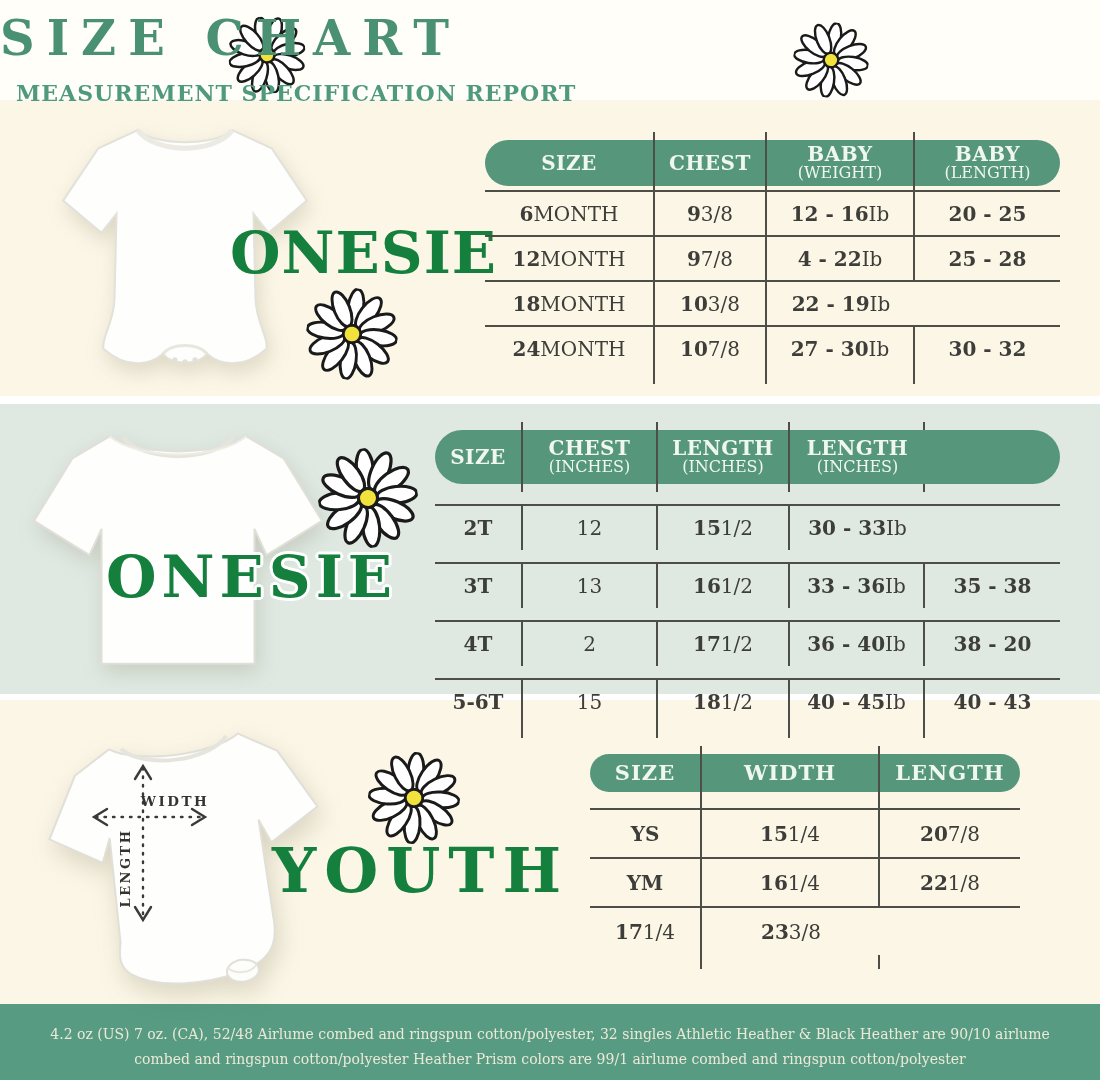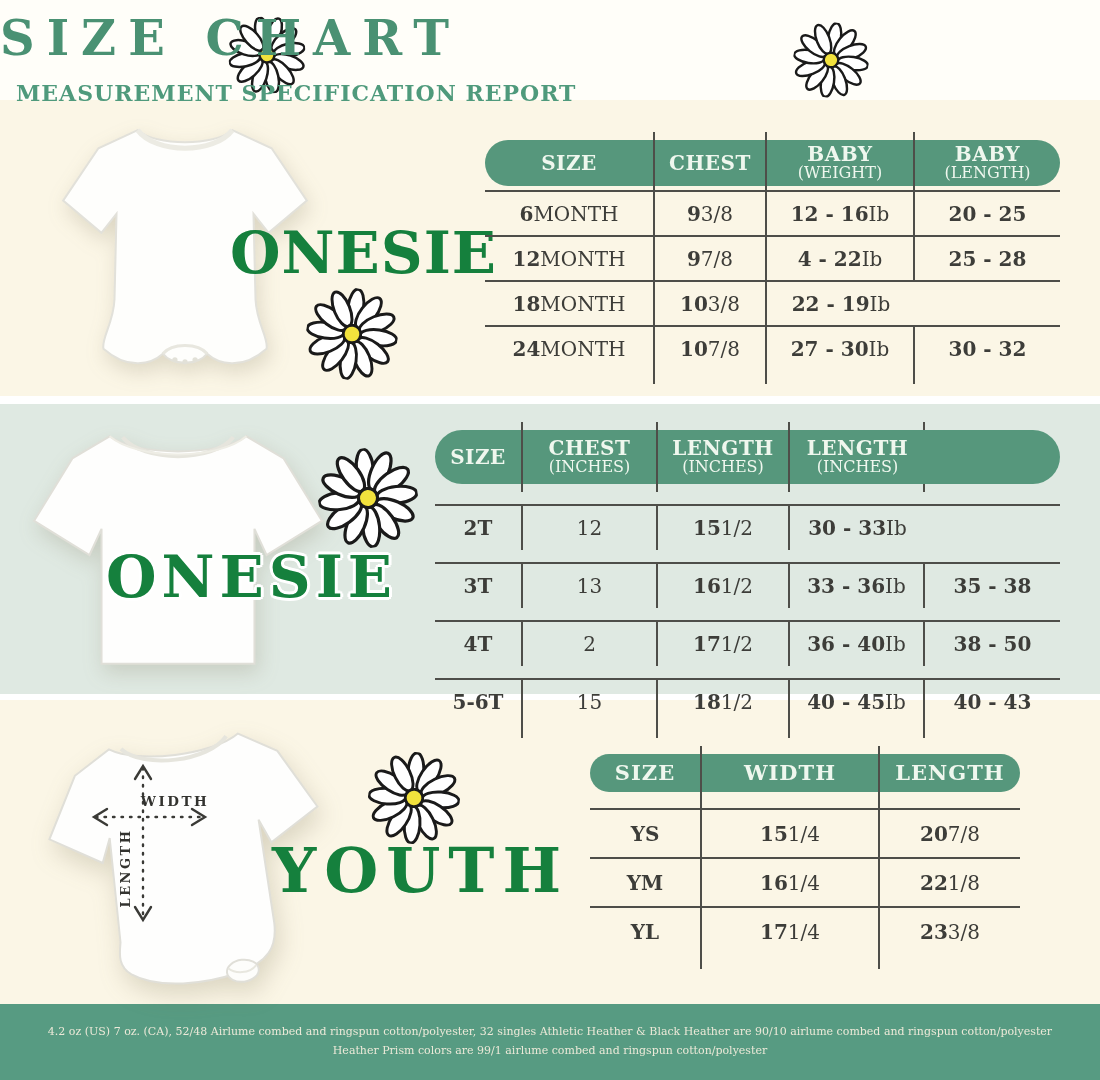--- a/index.html
+++ b/index.html
@@ -74,21 +74,21 @@
   .h2{font-size:16px;font-weight:400;}
   .h2b{font-size:19px;font-weight:700;}
   .t-youth .h1{font-size:21px;letter-spacing:1px;}
 
   .tcell{display:flex;align-items:center;justify-content:center;
          color:var(--ink);font-size:20px;white-space:pre;}
   .tcell .b{font-weight:700;}
   .tcell .r{font-weight:400;}
 
   .footer-text{position:absolute;top:1022px;left:30px;width:1040px;margin:0;
-               text-align:center;color:#ece9d8;font-size:11px;line-height:1.75;
+               text-align:center;color:#ece9d8;font-size:14px;line-height:1.75;
                font-family:"DejaVu Serif",serif;}
 </style>
 </head>
 <body>
 
 <svg width="0" height="0" style="position:absolute">
   <symbol id="daisy" viewBox="-50 -50 100 100">
     <g stroke="#1a1a1a" stroke-width="3.2" fill="#ffffff">
       <ellipse transform="rotate(0)" cx="0" cy="-29" rx="8.5" ry="20"></ellipse>
       <ellipse transform="rotate(30)" cx="0" cy="-29" rx="8.5" ry="20"></ellipse>
@@ -263,21 +263,21 @@
         <div class="tcell"><span class="r">13</span></div>
         <div class="tcell"><span class="b">16</span> <span class="r">1/2</span></div>
         <div class="tcell"><span class="b">33 - 36</span> <span class="r">Ib</span></div>
         <div class="tcell"><span class="b">35 - 38</span></div>
       </div>
       <div class="grid-row trow">
         <div class="tcell"><span class="b">4T</span></div>
         <div class="tcell"><span class="r">2</span></div>
         <div class="tcell"><span class="b">17</span> <span class="r">1/2</span></div>
         <div class="tcell"><span class="b">36 - 40</span> <span class="r">Ib</span></div>
-        <div class="tcell"><span class="b">38 - 50</span></div>
+        <div class="tcell"><span class="b">38 - 20</span></div>
       </div>
       <div class="grid-row trow">
         <div class="tcell"><span class="b">5-6T</span></div>
         <div class="tcell"><span class="r">15</span></div>
         <div class="tcell"><span class="b">18</span> <span class="r">1/2</span></div>
         <div class="tcell"><span class="b">40 - 45</span> <span class="r">Ib</span></div>
         <div class="tcell"><span class="b">40 - 43</span></div>
       </div>
       <div class="grid-row tail">
         <div></div>
@@ -342,21 +342,20 @@
         <div class="tcell"><span class="b">YS</span></div>
         <div class="tcell"><span class="b">15</span> <span class="r">1/4</span></div>
         <div class="tcell"><span class="b">20</span> <span class="r">7/8</span></div>
       </div>
       <div class="grid-row trow">
         <div class="tcell"><span class="b">YM</span></div>
         <div class="tcell"><span class="b">16</span> <span class="r">1/4</span></div>
         <div class="tcell"><span class="b">22</span> <span class="r">1/8</span></div>
       </div>
       <div class="grid-row trow">
-        <div class="tcell"><span class="b">YL</span></div>
         <div class="tcell"><span class="b">17</span> <span class="r">1/4</span></div>
         <div class="tcell"><span class="b">23</span> <span class="r">3/8</span></div>
       </div>
       <div class="grid-row tail">
         <div></div>
         <div></div>
         <div></div>
       </div>
     </div>
 

